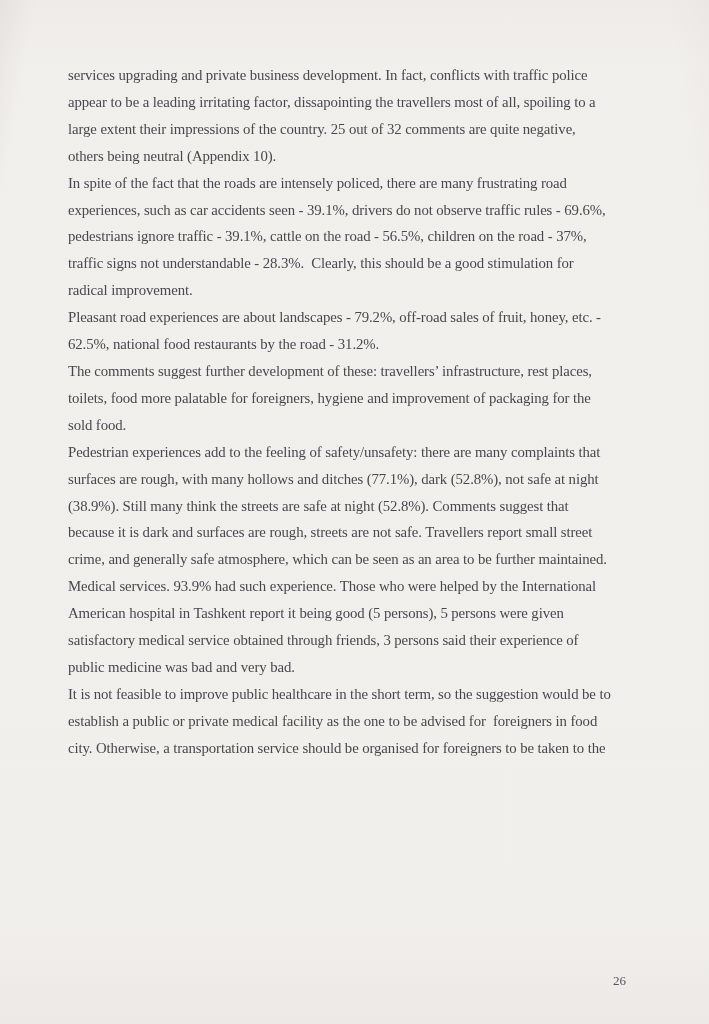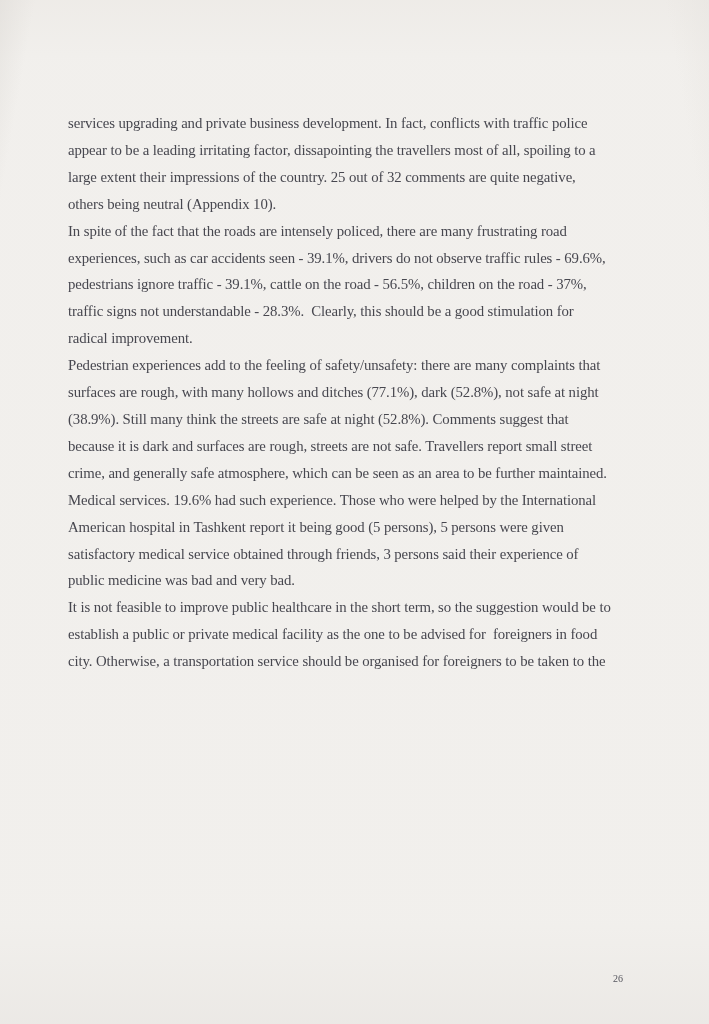--- a/index.html
+++ b/index.html
@@ -19,60 +19,64 @@
       linear-gradient(180deg, rgba(236,233,229,0.6) 0%, rgba(243,241,238,0.2) 6%, rgba(243,241,238,0.15) 90%, rgba(230,227,223,0.5) 100%);
     overflow: hidden;
     font-family: "Liberation Serif", "DejaVu Serif", serif;
     color: #47474f;
   }
   .text-block {
     position: absolute;
     left: 68px;
     top: 62px;
     width: 620px;
-    margin-top: 48px;
   }
   .text-block p {
     margin: 0;
     padding: 0;
     font-size: 14.8px;
     line-height: 26.9px;
     letter-spacing: -0.1px;
     white-space: pre-wrap;
     text-align: left;
     -webkit-font-smoothing: antialiased;
   }
   .page-number {
     position: absolute;
     left: 613px;
     top: 973px;
-    font-size: 10px;
+    font-size: 13px;
     color: #54545c;
   }
 </style>
 </head>
 <body>
 
 <div class="scan-page">
   <div class="text-block">
     <p>services upgrading and private business development. In fact, conflicts with traffic police
 appear to be a leading irritating factor, dissapointing the travellers most of all, spoiling to a
 large extent their impressions of the country. 25 out of 32 comments are quite negative,
 others being neutral (Appendix 10).</p>
     <p>In spite of the fact that the roads are intensely policed, there are many frustrating road
 experiences, such as car accidents seen - 39.1%, drivers do not observe traffic rules - 69.6%,
 pedestrians ignore traffic - 39.1%, cattle on the road - 56.5%, children on the road - 37%,
 traffic signs not understandable - 28.3%.  Clearly, this should be a good stimulation for
 radical improvement.</p>
+    <p>Pleasant road experiences are about landscapes - 79.2%, off-road sales of fruit, honey, etc. -
+62.5%, national food restaurants by the road - 31.2%.</p>
+    <p>The comments suggest further development of these: travellers’ infrastructure, rest places,
+toilets, food more palatable for foreigners, hygiene and improvement of packaging for the
+sold food.</p>
     <p>Pedestrian experiences add to the feeling of safety/unsafety: there are many complaints that
 surfaces are rough, with many hollows and ditches (77.1%), dark (52.8%), not safe at night
 (38.9%). Still many think the streets are safe at night (52.8%). Comments suggest that
 because it is dark and surfaces are rough, streets are not safe. Travellers report small street
 crime, and generally safe atmosphere, which can be seen as an area to be further maintained.</p>
-    <p>Medical services. 19.6% had such experience. Those who were helped by the International
+    <p>Medical services. 93.9% had such experience. Those who were helped by the International
 American hospital in Tashkent report it being good (5 persons), 5 persons were given
 satisfactory medical service obtained through friends, 3 persons said their experience of
 public medicine was bad and very bad.</p>
     <p>It is not feasible to improve public healthcare in the short term, so the suggestion would be to
 establish a public or private medical facility as the one to be advised for  foreigners in food
 city. Otherwise, a transportation service should be organised for foreigners to be taken to the</p>
   </div>
   <div class="page-number">26</div>
 </div>
 

